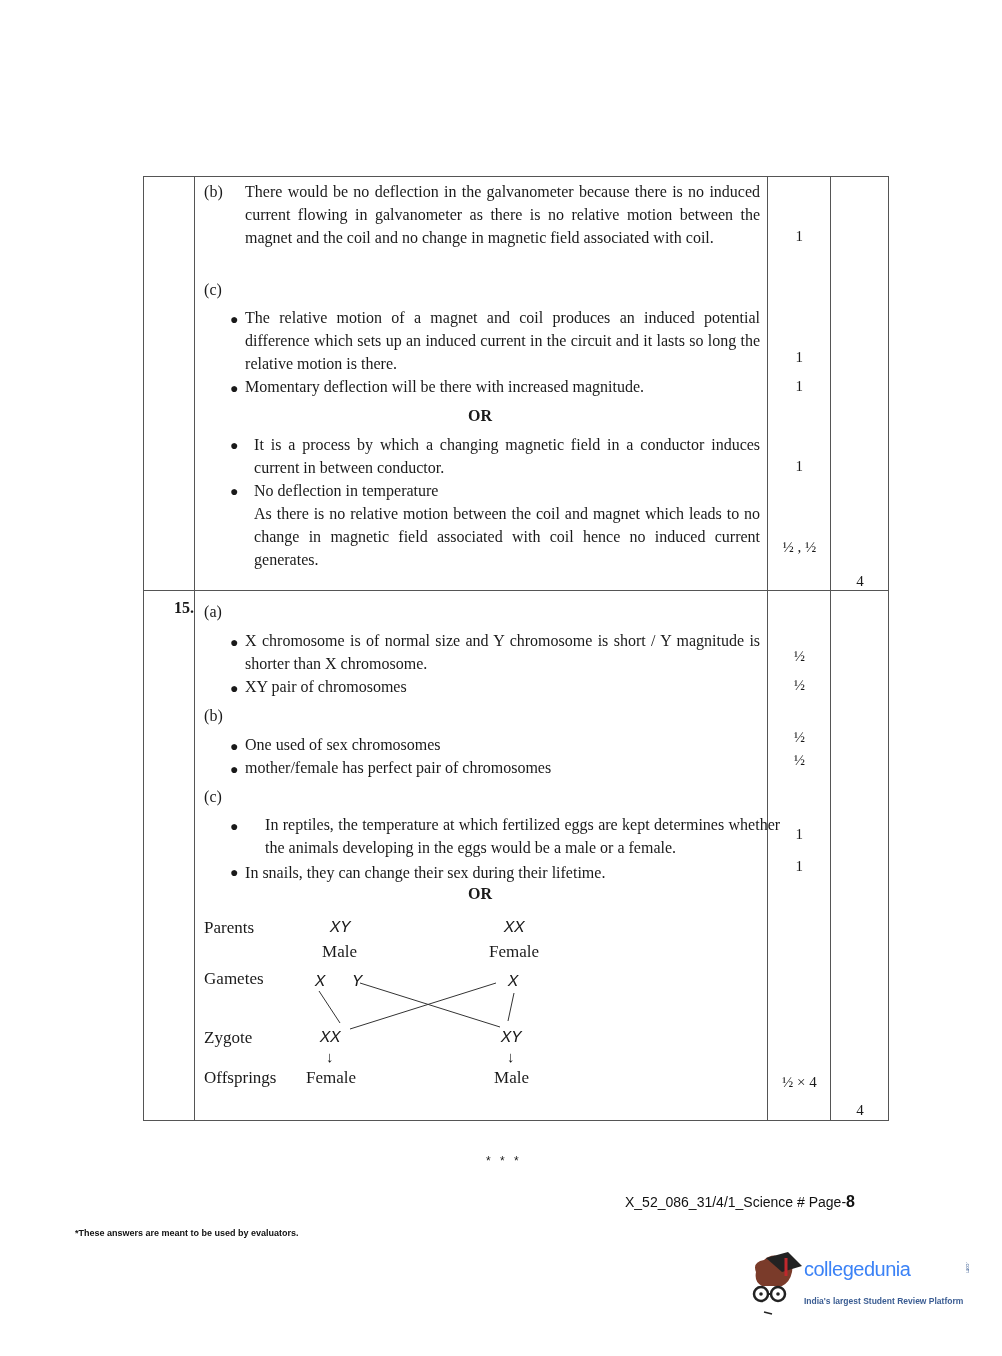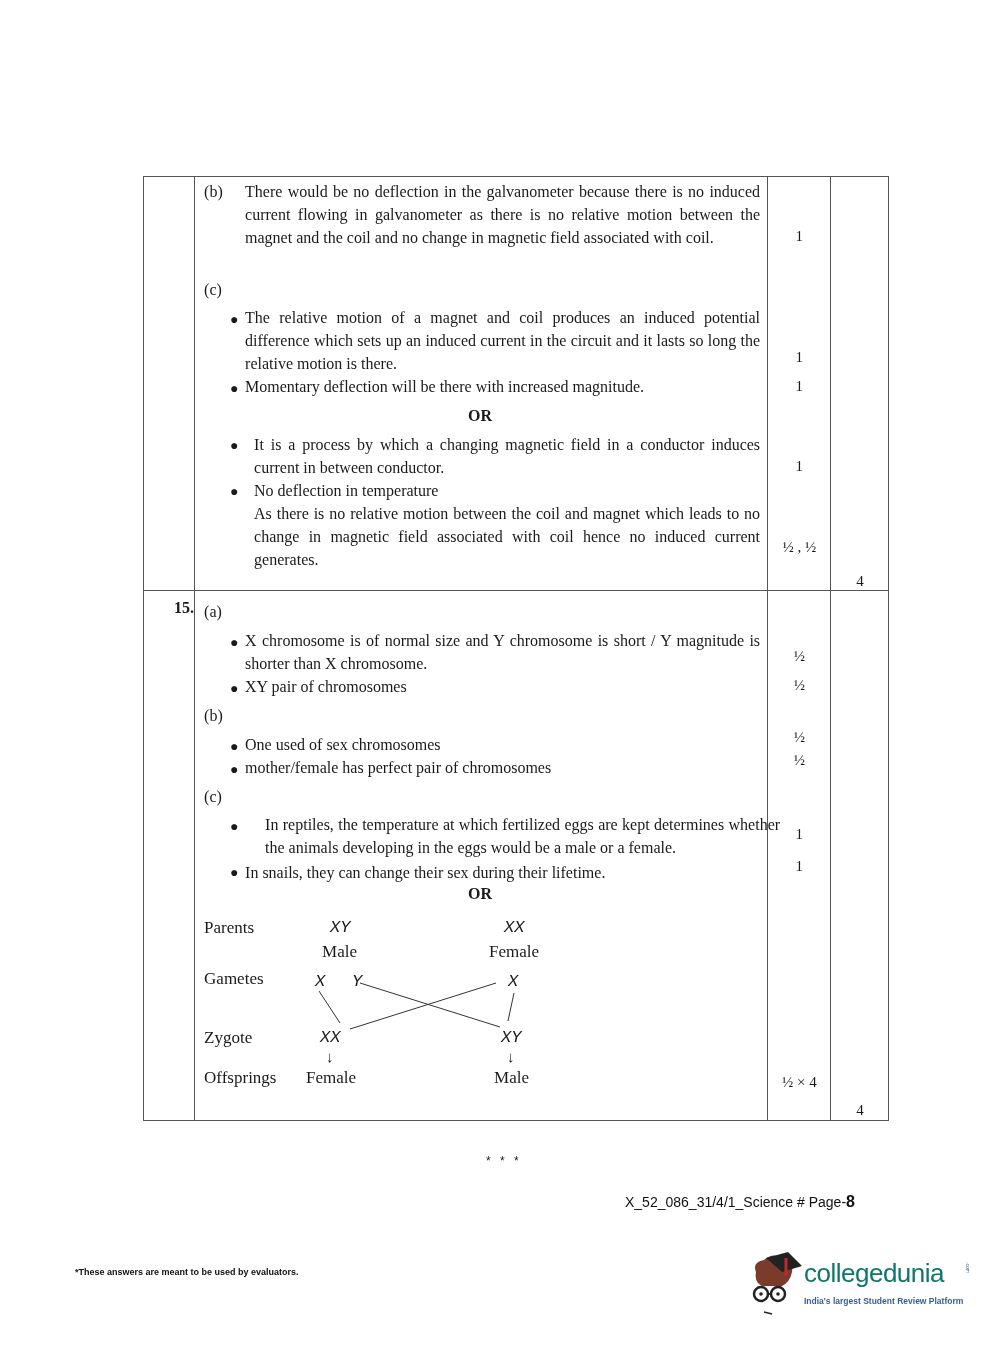--- a/index.html
+++ b/index.html
@@ -25,24 +25,24 @@
   .mark { position: absolute; width: 63px; text-align: center; font-size: 15px; }
   .total { position: absolute; width: 58px; text-align: center; font-size: 15px; }
 
   .diag-text { position: absolute; font-size: 17px; white-space: nowrap; }
   .diag-it { font-style: italic; font-family: Liberation Mono, monospace; }
   .diag-arrow { position: absolute; font-size: 15px; }
 
   .stars { position: absolute; left: 486px; top: 1154px; font-family: "Liberation Sans", sans-serif; font-size: 12px; letter-spacing: 3px; }
   .footer-code { position: absolute; left: 625px; top: 1193px; font-family: "Liberation Sans", sans-serif; font-size: 14px; color: #111; }
   .footer-code b { font-size: 16px; }
-  .disclaimer { position: absolute; left: 75px; top: 1267px; font-family: "Liberation Sans", sans-serif; font-size: 9px; font-weight: bold; color: #111; }
+  .disclaimer { position: absolute; left: 75px; top: 1228px; font-family: "Liberation Sans", sans-serif; font-size: 9px; font-weight: bold; color: #111; }
 
   .logo { position: absolute; left: 742px; top: 1248px; width: 230px; height: 72px; }
-  .logo-name { position: absolute; left: 62px; top: 10px; font-family: "Liberation Sans", sans-serif; font-size: 26px; color: #0f766e; letter-spacing: -0.5px; }
+  .logo-name { position: absolute; left: 62px; top: 10px; font-family: "Liberation Sans", sans-serif; font-size: 20px; color: #3b82f6; letter-spacing: -0.5px; }
   .logo-dotcom { position: absolute; left: 223px; top: 14px; font-family: "Liberation Sans", sans-serif; font-size: 5px; color: #3a5c92; writing-mode: vertical-rl; }
   .logo-tag { position: absolute; left: 62px; top: 48px; font-family: "Liberation Sans", sans-serif; font-size: 8.5px; font-weight: bold; color: #3a5c92; white-space: nowrap; }
 </style>
 </head>
 <body>
 
 <div class="page">
 
   <table class="marking">
     <colgroup>

